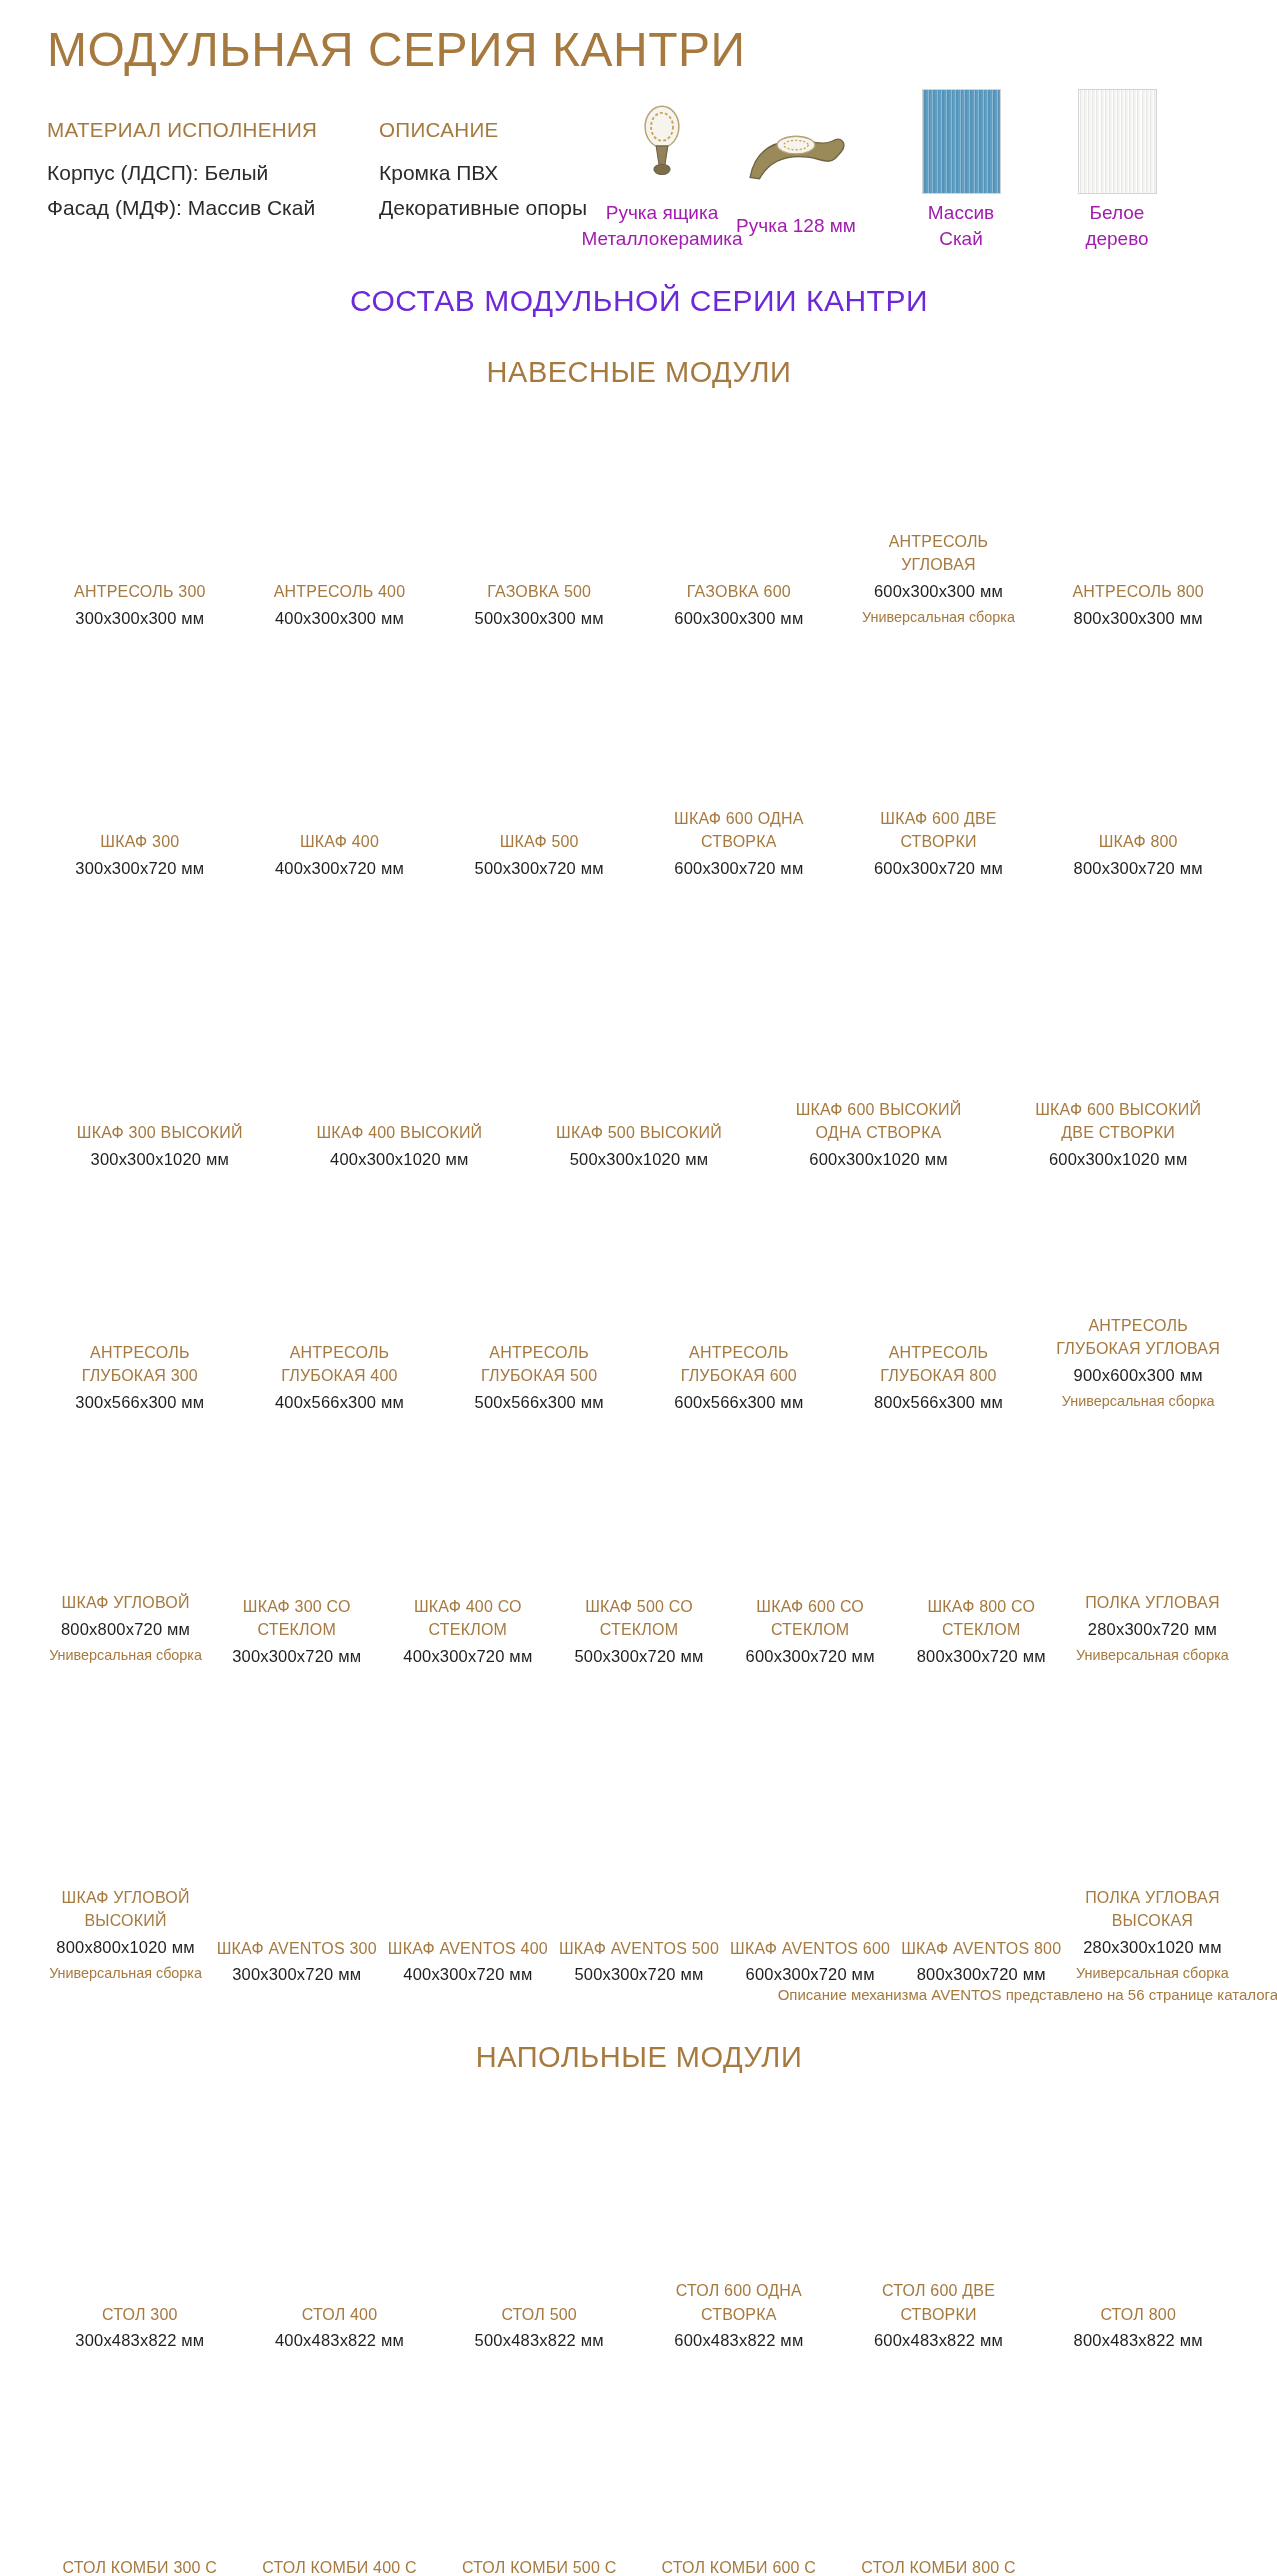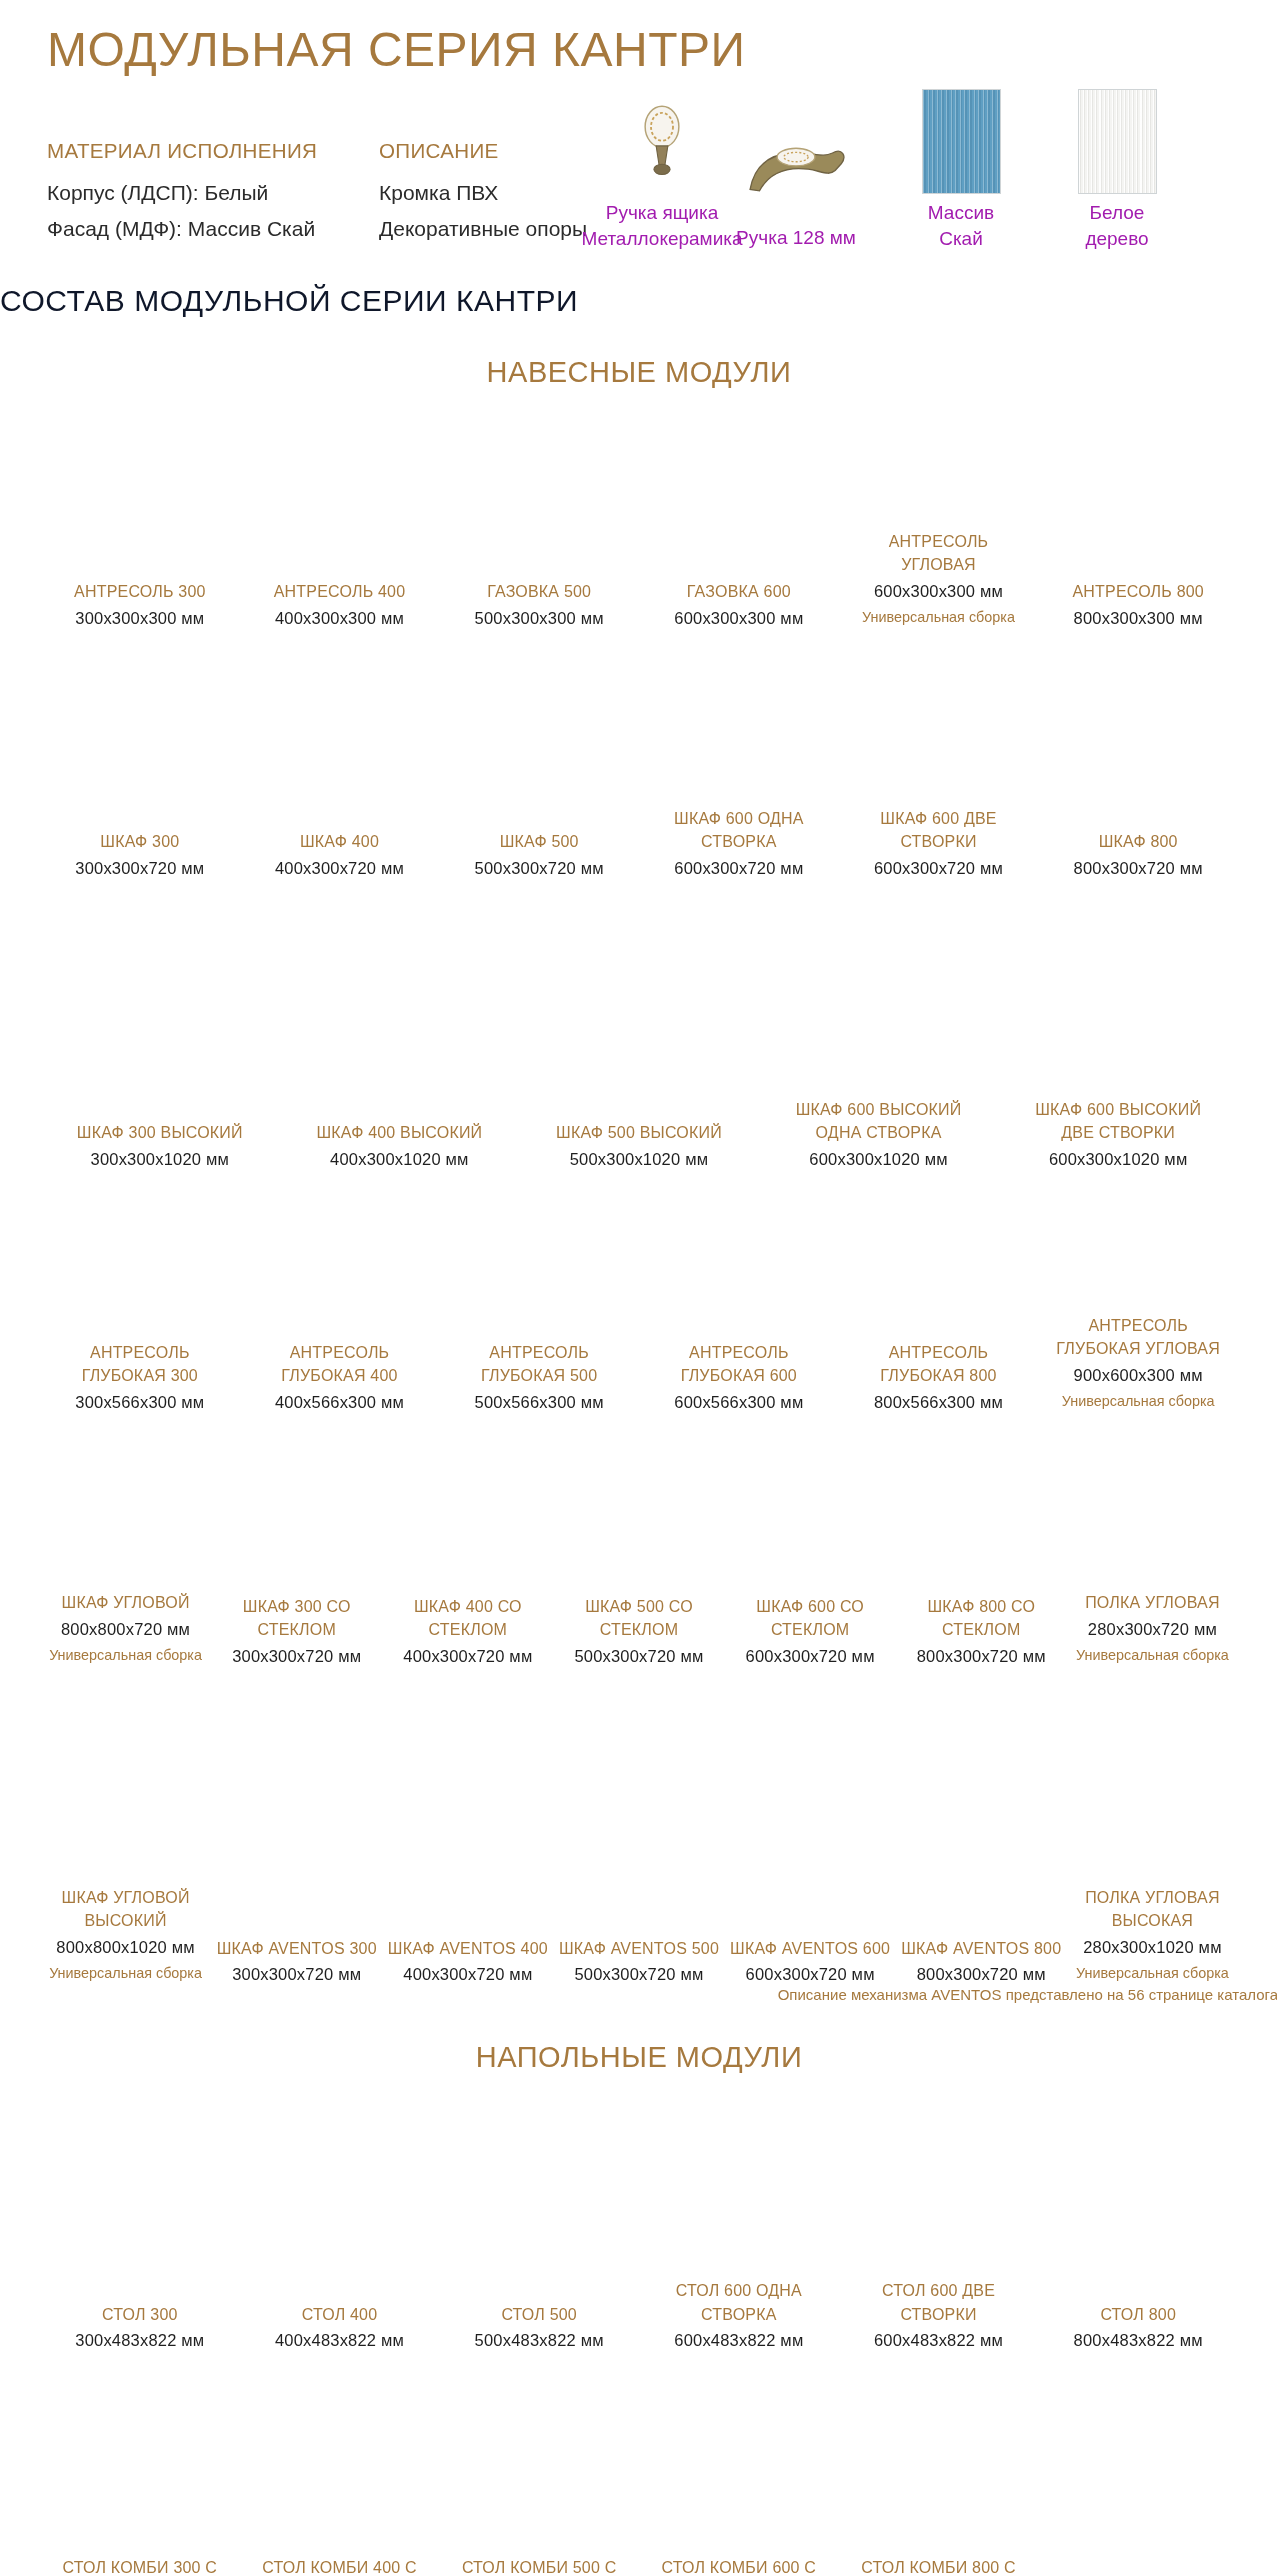--- a/index.html
+++ b/index.html
@@ -6,34 +6,34 @@
   body{
     width:1278px;min-height:3244px;background:#fff;color:#262626;
     font-family:"Liberation Sans",sans-serif;-webkit-font-smoothing:antialiased;
   }
   
   .page{padding-top:20.6px;}
   .page-title{
     margin:5.2px 0 0 47px;font-size:48px;font-weight:400;letter-spacing:0.5px;
     color:#a6793e;line-height:1;
   }
-  .hdr{display:flex;align-items:flex-end;padding:24px 41px 0 47px;gap:2px;}
+  .hdr{display:flex;align-items:center;padding:24px 41px 0 47px;gap:2px;}
   .hdr-col{display:flex;flex-direction:column;}
   .hdr-col h3{margin:0 0 17.5px 0;font-size:20.6px;font-weight:500;color:#a6793e;letter-spacing:0.3px;}
   .hdr-col p{margin:0 0 9.3px 0;font-size:21px;font-weight:400;color:#2b2b2b;line-height:1.25;}
   .col-materials{width:330px;}
   .col-descr{width:222px;}
   .fig{display:flex;flex-direction:column;align-items:center;width:118px;}
   .fig .imgbox{height:88px;display:flex;align-items:center;justify-content:center;}
   .fig figcaption{margin-top:14.4px;font-size:19px;text-align:center;line-height:1.35;color:#a21caf;}
   .swatch{width:77px;height:106px;border:0.5px solid #cfd4d6;}
   .swatch.blue{background:#5f9fc3;background-image:repeating-linear-gradient(90deg,rgba(255,255,255,.28) 0 1px,rgba(0,40,70,.10) 1px 2.6px,rgba(255,255,255,0) 2.6px 4.6px);}
   .swatch.white{background:#f4f4f2;background-image:repeating-linear-gradient(90deg,rgba(255,255,255,.9) 0 1px,rgba(205,205,200,.35) 1px 2.1px,rgba(255,255,255,0) 2.1px 4.1px);}
   
-  .section-title{margin:33px 0 0;font-size:30px;font-weight:500;color:#0f172a;letter-spacing:0.5px;}
+  .section-title{margin:33px 0 0;text-align:center;font-size:30px;font-weight:500;color:#6d28d9;letter-spacing:0.5px;}
   .sub-title{margin:38px 0 0;text-align:center;font-size:29px;font-weight:500;color:#a6793e;letter-spacing:0.5px;}
   
   .mods{display:flex;align-items:flex-end;padding:0 40px;margin-top:33px;}
   .mods .mod{flex:1;display:flex;flex-direction:column;align-items:center;text-align:center;padding:0 5.2px;}
   .art{display:flex;align-items:flex-end;justify-content:center;height:var(--arth,124px);}
   .m-name{margin-top:17.5px;font-size:16px;line-height:1.45;color:#a6793e;letter-spacing:0.2px;max-width:170px;}
   .m-dims{margin-top:5.2px;font-size:16.5px;color:#1f1f1f;letter-spacing:0.2px;}
   .m-note{margin-top:6.2px;font-size:14.4px;line-height:1.45;color:#a6793e;max-width:170px;}
   .row-note{margin-top:2.1px;text-align:right;font-size:15px;color:#a6793e;}
   svg{display:block;}

